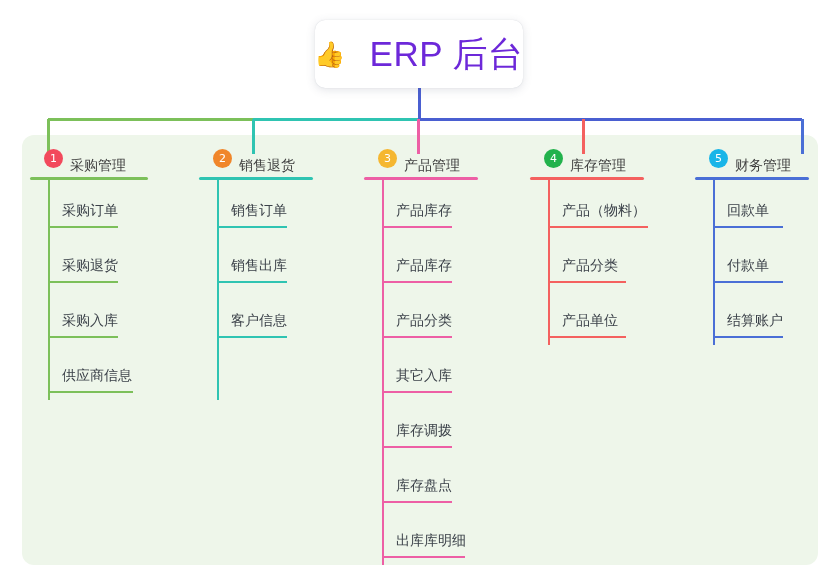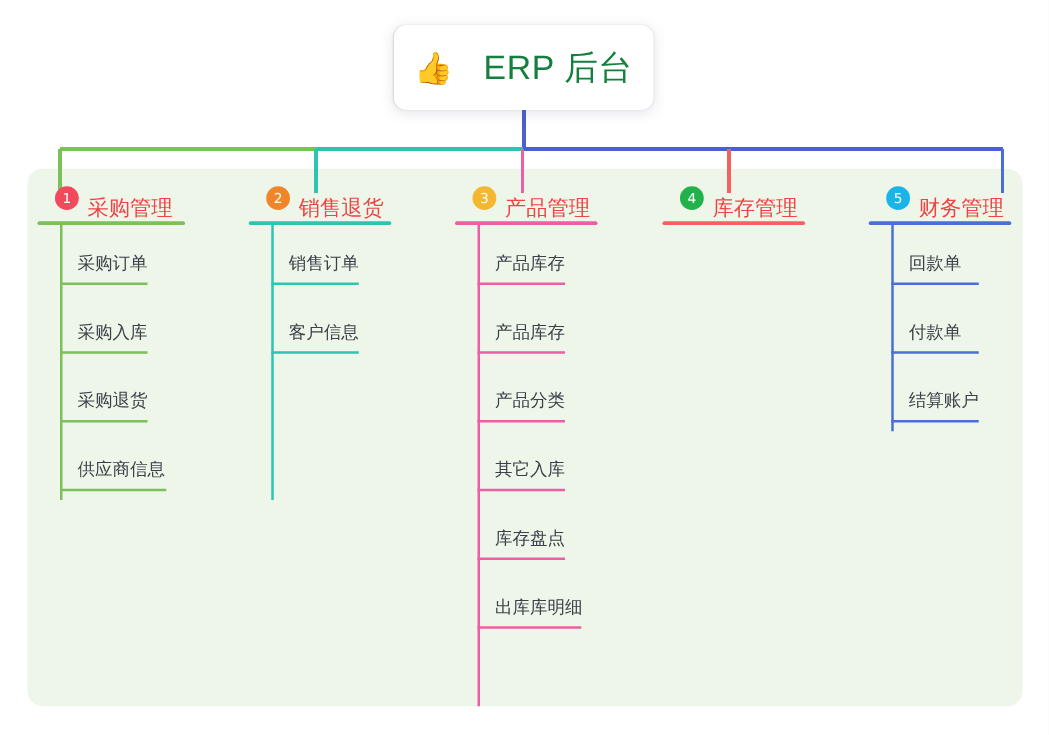--- a/index.html
+++ b/index.html
@@ -23,22 +23,22 @@
     box-shadow:0 2px 10px rgba(80,90,110,.16), 0 0 1px rgba(80,90,110,.25);
     display:flex;align-items:center;justify-content:center;
     gap:11px;
     box-sizing:border-box;
   }
   .root-emoji{
     font-size:25px;line-height:1;
     font-family:"DejaVu Sans",sans-serif;
   }
   .root-title{
-    font-size:27px;
-    color:#15803d;
+    font-size:35px;
+    color:#6d28d9;
     letter-spacing:.5px;
     white-space:nowrap;
     margin-left:13px;
   }
 
   
   .panel{
     position:absolute;
     left:22px;top:135px;
     width:796px;height:430px;
@@ -62,21 +62,21 @@
   }
   .badge{
     width:19px;height:19px;border-radius:50%;
     color:#fff;font-size:11px;
     display:flex;align-items:center;justify-content:center;
     font-family:"DejaVu Sans",sans-serif;
     flex:0 0 auto;
     line-height:1;
   }
   .branch-name{
-    font-size:17px;color:#ef4444;margin-top:16px;
+    font-size:14px;color:#404040;margin-top:16px;
   }
   .head-rule{
     height:3px;border-radius:2px;margin-top:6px;
   }
 
   .items{position:relative;margin-top:0;}
   .spine{
     position:absolute;left:18px;top:0;width:2px;
   }
   .item{
@@ -128,46 +128,50 @@
           <span class="branch-name">采购管理</span>
         </div>
         <div class="head-rule" style="background: rgb(124, 192, 90); width: 118px;"></div>
         <div class="items">
           <div class="spine" style="background: rgb(124, 192, 90); height: 220px;"></div>
           <div class="item">
             <span class="item-label">采购订单</span>
             <div class="item-rule" style="background: rgb(124, 192, 90); width: 70px;"></div>
           </div>
           <div class="item">
+            <span class="item-label">采购退货</span>
+            <div class="item-rule" style="background: rgb(124, 192, 90); width: 70px;"></div>
+          </div>
+          <div class="item">
             <span class="item-label">采购入库</span>
             <div class="item-rule" style="background: rgb(124, 192, 90); width: 70px;"></div>
           </div>
           <div class="item">
-            <span class="item-label">采购退货</span>
-            <div class="item-rule" style="background: rgb(124, 192, 90); width: 70px;"></div>
-          </div>
-          <div class="item">
             <span class="item-label">供应商信息</span>
             <div class="item-rule" style="background: rgb(124, 192, 90); width: 85px;"></div>
           </div>
         </div>
       </div>
       <div class="branch" style="left: 199px;">
         <div class="branch-head">
           <span class="badge" style="background: rgb(240, 134, 42);">2</span>
           <span class="branch-name">销售退货</span>
         </div>
         <div class="head-rule" style="background: rgb(47, 196, 178); width: 114px;"></div>
         <div class="items">
           <div class="spine" style="background: rgb(47, 196, 178); height: 220px;"></div>
           <div class="item">
             <span class="item-label">销售订单</span>
             <div class="item-rule" style="background: rgb(47, 196, 178); width: 70px;"></div>
           </div>
           <div class="item">
+            <span class="item-label">销售出库</span>
+            <div class="item-rule" style="background: rgb(47, 196, 178); width: 70px;"></div>
+          </div>
+          <div class="item">
             <span class="item-label">客户信息</span>
             <div class="item-rule" style="background: rgb(47, 196, 178); width: 70px;"></div>
           </div>
         </div>
       </div>
       <div class="branch" style="left: 364px;">
         <div class="branch-head">
           <span class="badge" style="background: rgb(245, 183, 49);">3</span>
           <span class="branch-name">产品管理</span>
         </div>
@@ -184,35 +188,54 @@
           </div>
           <div class="item">
             <span class="item-label">产品分类</span>
             <div class="item-rule" style="background: rgb(237, 95, 165); width: 70px;"></div>
           </div>
           <div class="item">
             <span class="item-label">其它入库</span>
             <div class="item-rule" style="background: rgb(237, 95, 165); width: 70px;"></div>
           </div>
           <div class="item">
+            <span class="item-label">库存调拨</span>
+            <div class="item-rule" style="background: rgb(237, 95, 165); width: 70px;"></div>
+          </div>
+          <div class="item">
             <span class="item-label">库存盘点</span>
             <div class="item-rule" style="background: rgb(237, 95, 165); width: 70px;"></div>
           </div>
           <div class="item">
             <span class="item-label">出库库明细</span>
             <div class="item-rule" style="background: rgb(237, 95, 165); width: 83px;"></div>
           </div>
         </div>
       </div>
       <div class="branch" style="left: 530px;">
         <div class="branch-head">
           <span class="badge" style="background: rgb(34, 178, 76);">4</span>
           <span class="branch-name">库存管理</span>
         </div>
         <div class="head-rule" style="background: rgb(244, 97, 95); width: 114px;"></div>
+        <div class="items">
+          <div class="spine" style="background: rgb(244, 97, 95); height: 165px;"></div>
+          <div class="item">
+            <span class="item-label">产品（物料）</span>
+            <div class="item-rule" style="background: rgb(244, 97, 95); width: 100px;"></div>
+          </div>
+          <div class="item">
+            <span class="item-label">产品分类</span>
+            <div class="item-rule" style="background: rgb(244, 97, 95); width: 78px;"></div>
+          </div>
+          <div class="item">
+            <span class="item-label">产品单位</span>
+            <div class="item-rule" style="background: rgb(244, 97, 95); width: 78px;"></div>
+          </div>
+        </div>
       </div>
       <div class="branch" style="left: 695px;">
         <div class="branch-head">
           <span class="badge" style="background: rgb(25, 181, 232);">5</span>
           <span class="branch-name">财务管理</span>
         </div>
         <div class="head-rule" style="background: rgb(74, 111, 214); width: 114px;"></div>
         <div class="items">
           <div class="spine" style="background: rgb(74, 111, 214); height: 165px;"></div>
           <div class="item">

